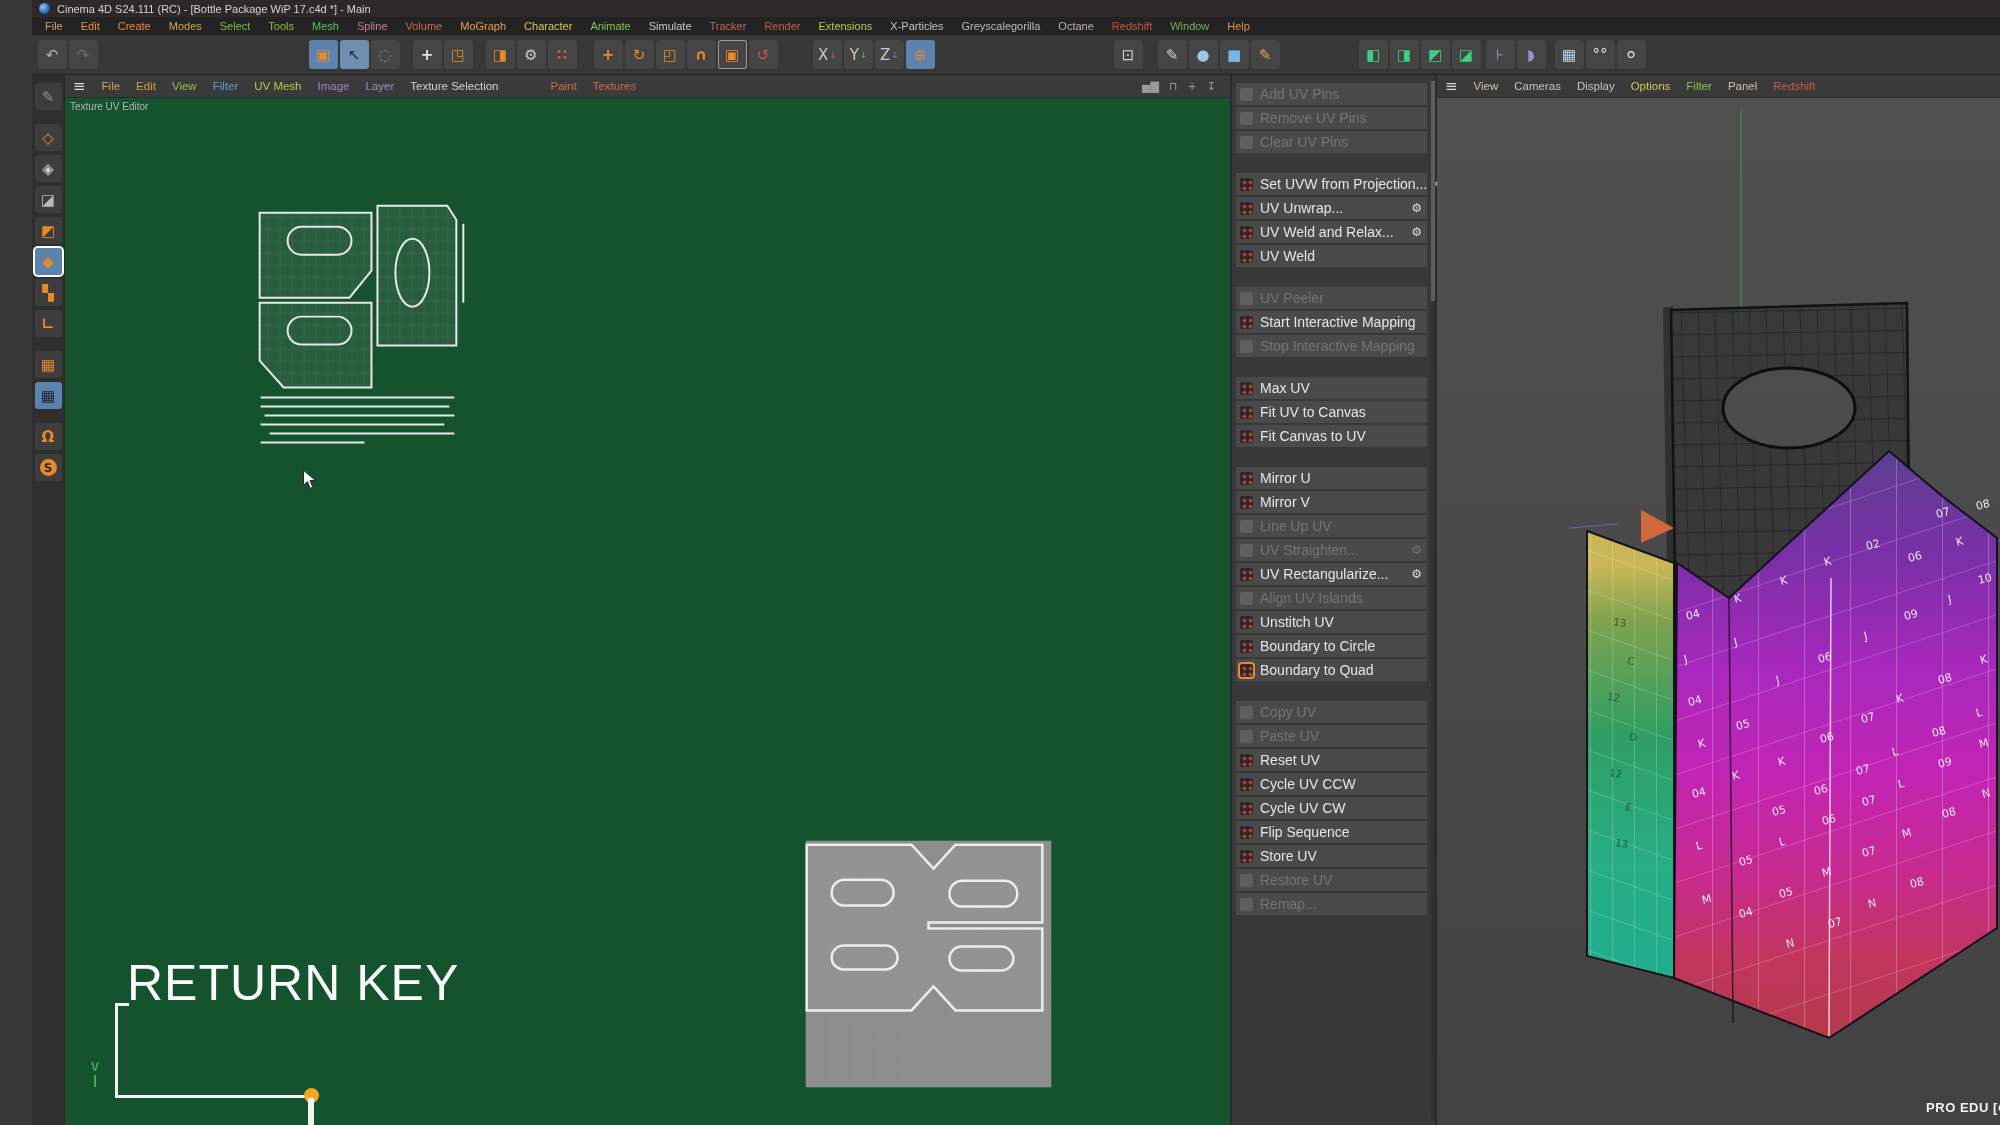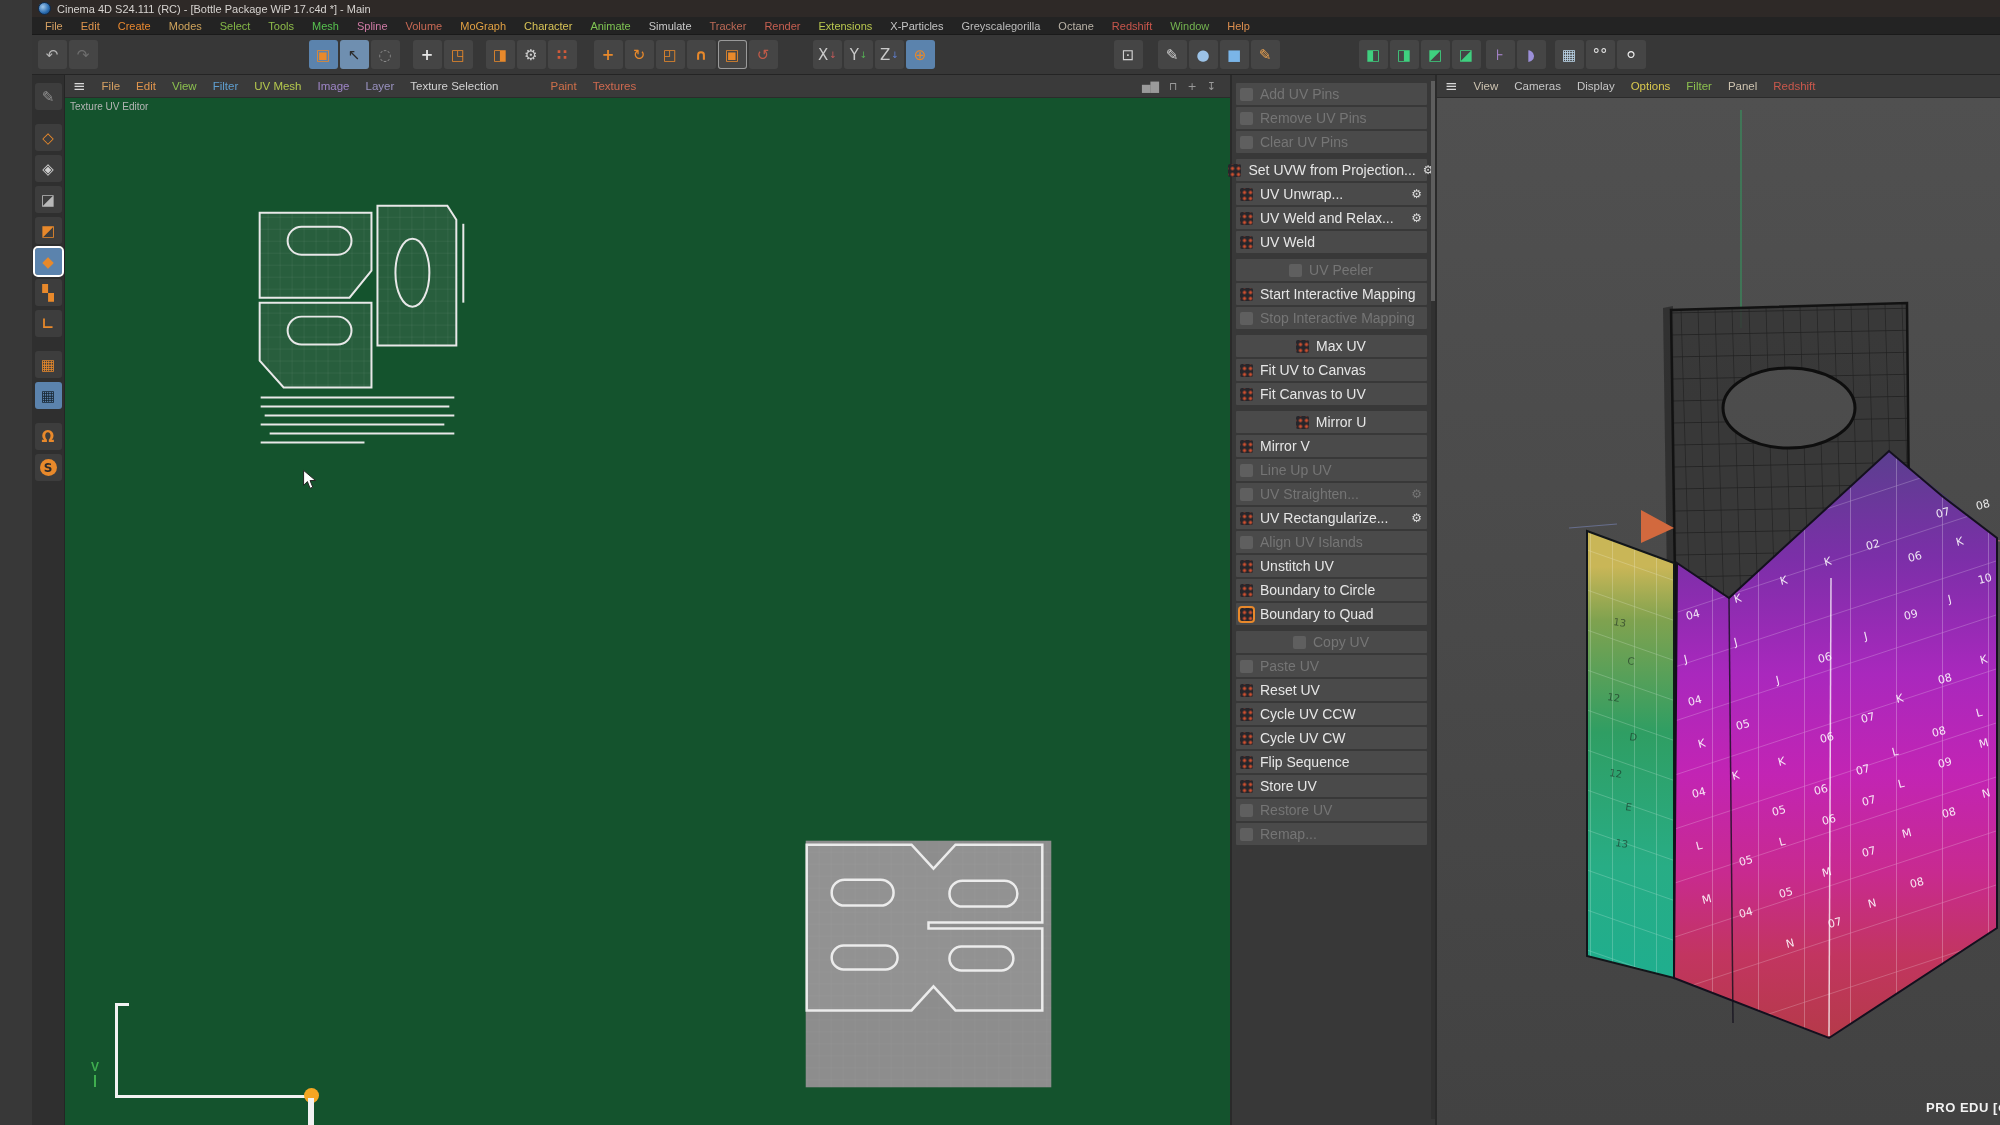--- a/index.html
+++ b/index.html
@@ -51,21 +51,21 @@
   .br-t{position:absolute;left:50px;top:905px;width:14px;height:3px;background:#f2f2f2;}
   .br-h{position:absolute;left:50px;top:997px;width:196px;height:3px;background:#f2f2f2;}
   .br-dot{position:absolute;left:239px;top:990px;width:15px;height:15px;border-radius:50%;background:#f5a623;}
   .br-d{position:absolute;left:243px;top:1000px;width:6px;height:28px;background:#f2f2f2;}
   .vaxis{position:absolute;left:26px;top:962px;color:#3fae4f;font-size:12px;font-weight:bold;text-align:center;}
   .vaxis .stem{width:2px;height:12px;background:#3fae4f;margin:1px auto 0;}
 
   
   .cmdpanel{width:205px;background:#383838;position:relative;box-sizing:border-box;border-right:2px solid #2a2a2a;padding:8px 8px 0 4px;}
   .cmdrow{display:flex;align-items:center;gap:7px;height:22px;margin-bottom:2px;background:#4a4a4a;padding:0 5px 0 4px;border-radius:1px;}
-  .cmdrow.gap{margin-top:6px;justify-content:center;}
+  .cmdrow.gap{margin-top:20px;}
   .cmdlabel{font-size:14px;color:#e6e6e6;white-space:nowrap;}
   .cmdrow.disabled .cmdlabel{color:#757575;}
   .cicon{width:13px;height:13px;border-radius:2px;flex:none;background:#26262b;
          background-image:radial-gradient(#d0502f 1.5px,transparent 1.7px);background-size:6px 6px;background-position:1.5px 1.5px;}
   .cmdrow.disabled .cicon{background:#5f5f5f;background-image:none;}
   .cmdrow.hl .cicon{box-shadow:0 0 0 2px #e8892b;}
   .gear{margin-left:auto;color:#dcdcdc;font-size:12px;display:none;}
   .gear.show{display:block;}
   .gear.dim{color:#757575;}
   .cmdscroll{position:absolute;right:0px;top:6px;bottom:6px;width:4px;background:#313131;}
@@ -435,20 +435,21 @@
               <rect x="768" y="849" width="66" height="24" rx="12"></rect>
               <rect x="886" y="850" width="64" height="24" rx="12"></rect>
             </g>
           </g>
 
           <g transform="translate(239,373)">
             <path d="M0,0 L0,15 L3.8,11.2 L6.5,18 L9.2,16.8 L6.5,10.2 L12,10.2 Z" fill="#fff" stroke="#222" stroke-width="1"></path>
           </g>
         </svg>
 
+        <div class="overlay-title">RETURN KEY</div>
         <div class="br-t"></div>
         <div class="br-v"></div>
         <div class="br-h"></div>
         <div class="br-dot"></div>
         <div class="br-d"></div>
 
         <div class="vaxis">
           <span>V</span>
           <div class="stem"></div>
         </div>

